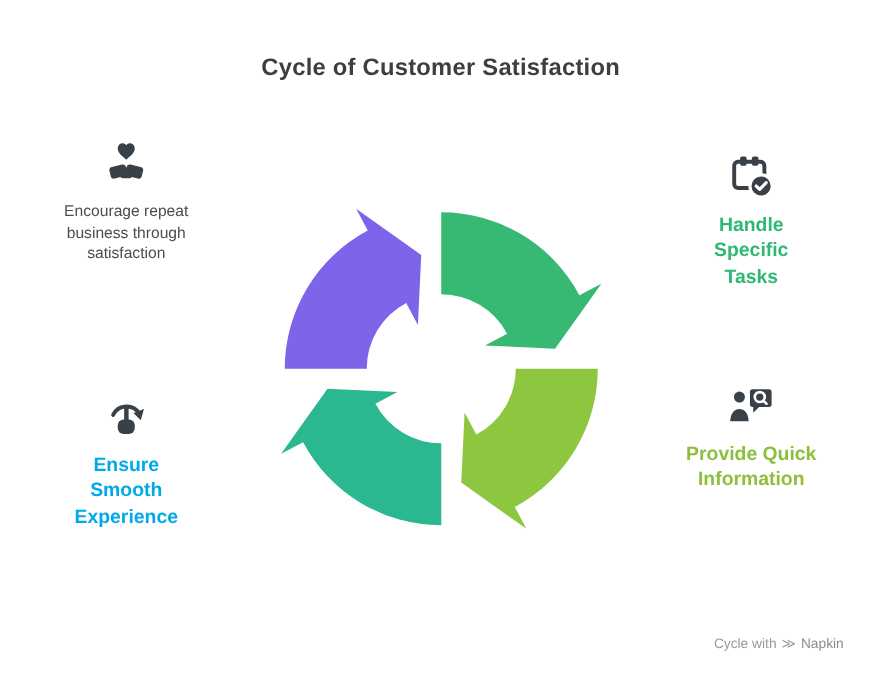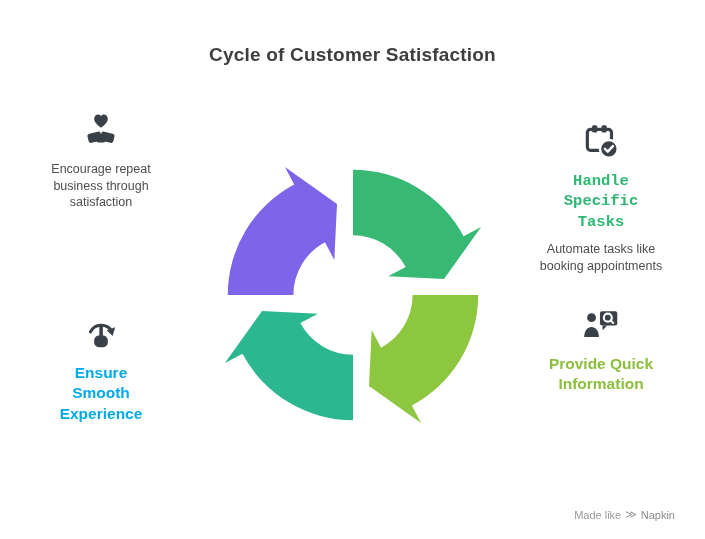--- a/index.html
+++ b/index.html
@@ -80,22 +80,21 @@
   <div class="item" style="left:531px;top:120px;">
     <div class="icon">
       <svg viewBox="0 0 40 40">
         <rect x="7" y="8" width="23" height="20" rx="3" fill="none" stroke="currentColor" stroke-width="3"></rect>
         <rect x="11.5" y="4" width="5" height="7" rx="1.5" fill="currentColor"></rect>
         <rect x="20.5" y="4" width="5" height="7" rx="1.5" fill="currentColor"></rect>
         <circle cx="27.5" cy="26.5" r="8.5" fill="currentColor" stroke="#ffffff" stroke-width="2.4"></circle>
         <path d="M23.8 26.5 l2.6 2.6 l5 -5.2" stroke="#ffffff" stroke-width="2.4" fill="none" stroke-linecap="round" stroke-linejoin="round"></path>
       </svg>
     </div>
-    <div class="heading" style="color: rgb(47, 184, 115); font-family: Liberation Mono, monospace;">Handle Specific Tasks</div>
-    <div class="desc">Automate tasks like booking appointments</div>
+    <div class="heading" style="color: rgb(47, 184, 115);">Handle Specific Tasks</div>
   </div>
 
   <div class="item" style="left:31px;top:312px;">
     <div class="icon">
       <svg viewBox="0 0 40 40">
         <path d="M10 18 A11.5 11.5 0 0 1 30 17" fill="none" stroke="currentColor" stroke-width="3" stroke-linecap="round"></path>
         <path d="M33.5 13.5 L31 22 L25.5 16.5 Z" fill="currentColor"></path>
         <rect x="18.4" y="11.5" width="3.4" height="13" rx="1.7" fill="currentColor"></rect>
         <rect x="13.5" y="21.5" width="13" height="11" rx="4.5" fill="currentColor"></rect>
       </svg>
@@ -111,18 +110,18 @@
         <rect x="19" y="7" width="16.5" height="13.5" rx="2" fill="currentColor"></rect>
         <circle cx="26.5" cy="13" r="3.8" fill="none" stroke="#ffffff" stroke-width="2"></circle>
         <path d="M29.2 15.7 l2.4 2.4" stroke="#ffffff" stroke-width="2" stroke-linecap="round"></path>
         <path d="M21.5 20.5 l0 4.5 l4.5 -4.5 Z" fill="currentColor"></path>
       </svg>
     </div>
     <div class="heading" style="color: rgb(140, 191, 60);">Provide Quick Information</div>
   </div>
 
   <div class="footer">
-    <span>Made like</span>
+    <span>Cycle with</span>
     <span class="glyph">≫</span>
     <span class="brand">Napkin</span>
   </div>
 
 </div>
 
 </body></html>

